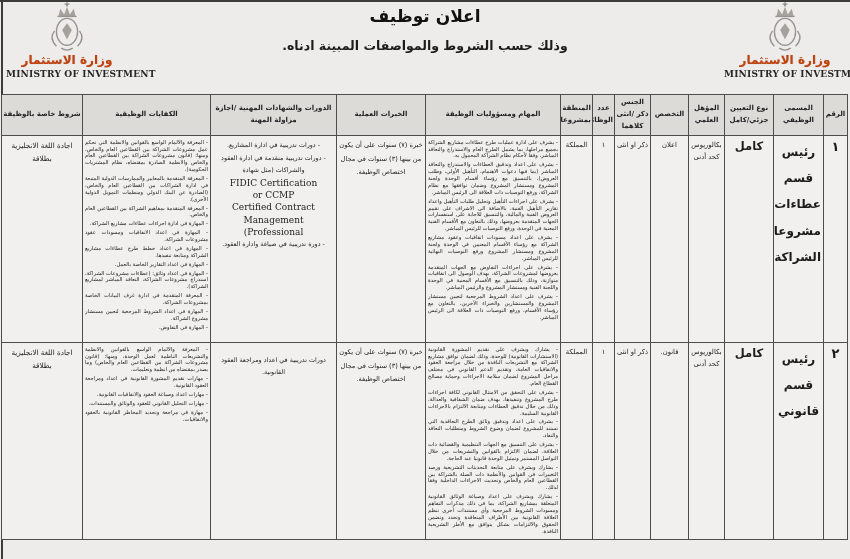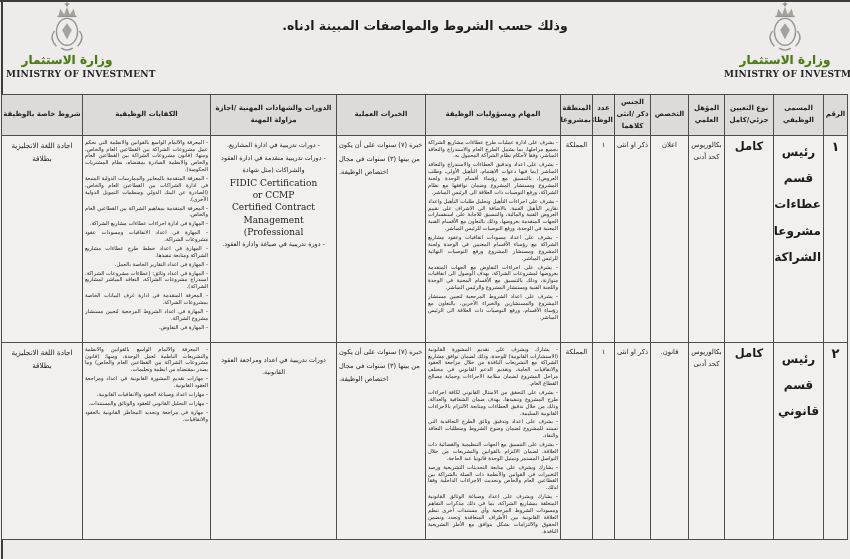--- a/index.html
+++ b/index.html
@@ -10,21 +10,21 @@
   }
   .edge-top{position:absolute;top:0;left:0;width:100%;height:2px;background:#3c3c3c;}
   .edge-left{position:absolute;top:0;left:1px;width:2px;height:100%;background:#3c3c3c;}
 
   
   .logo{position:absolute;top:2px;width:122px;text-align:center;}
   .logo-left{left:6px;}
   .logo-right{right:4px;}
   .crest{display:block;margin:0 auto;}
   .logo-ar{
-    font-weight:bold;font-size:12px;color:#4d7c0f;letter-spacing:1px;
+    font-weight:bold;font-size:12px;color:#c2410c;letter-spacing:1px;
     margin-top:1px;text-shadow:0 0 1px #b9b6b1;
   }
   .logo-en{
     direction:ltr;font-family:"DejaVu Serif",serif;font-weight:bold;
     font-size:9px;color:#262626;letter-spacing:0.2px;margin-top:2px;white-space:nowrap;
   }
   .headline{position:absolute;top:6px;right:130px;left:130px;text-align:center;}
   .headline h1{margin:0;font-size:17px;font-weight:bold;color:#111;}
   .headline .sub{font-size:12.5px;font-weight:bold;margin-top:7px;line-height:1.6;}
   .headline .sub2{margin-top:10px;}
@@ -44,21 +44,21 @@
   .clip{overflow:hidden;}
   .h-r1{max-height:199px;}
 
   .cell-center{text-align:center;}
   .num-cell{font-size:13px;font-weight:bold;padding-top:8px;}
   .title-cell{font-size:12px;font-weight:bold;line-height:2.2;padding-top:8px;}
   .type-cell{font-size:11.5px;font-weight:bold;padding-top:8px;}
   .small-val{font-size:6.8px;line-height:1.8;padding-top:8px;}
   .dense{font-size:5.3px;line-height:1.3;}
   .dense .b{margin-bottom:2px;text-align:justify;}
-  .exp-cell{font-size:6.6px;line-height:2.1;text-align:left;padding-top:4px;}
+  .exp-cell{font-size:6.6px;line-height:2.1;text-align:center;padding-top:4px;}
   .courses-cell{font-size:6.4px;line-height:1.9;text-align:center;}
   .courses-cell .c-line{margin-bottom:1px;}
   .en{direction:ltr;font-family:"DejaVu Serif",serif;font-size:9px;line-height:1.35;color:#222;}
   .cond-cell{font-size:7.2px;line-height:1.9;text-align:center;padding-top:6px;}
 </style>
 </head>
 <body>
 
 <div class="page">
   <div class="edge-top"></div>
@@ -94,20 +94,21 @@
         <path d="M17 30 q-6 8 2 16"></path>
         <path d="M43 30 q6 8 -2 16"></path>
         <path d="M24 48 q6 4 12 0"></path>
       </g>
     </svg>
     <div class="logo-ar">وزارة الاستثمار</div>
     <div class="logo-en">MINISTRY OF INVESTMENT</div>
   </div>
 
   <div class="headline">
+    <h1>اعلان توظيف</h1>
     <div class="sub sub2">وذلك حسب الشروط والمواصفات المبينة ادناه.</div>
   </div>
 
   <table class="vac">
     <colgroup>
       <col style="width:24px">
         <col style="width:50px">
         <col style="width:49px">
         <col style="width:36px">
       <col style="width:38px">

